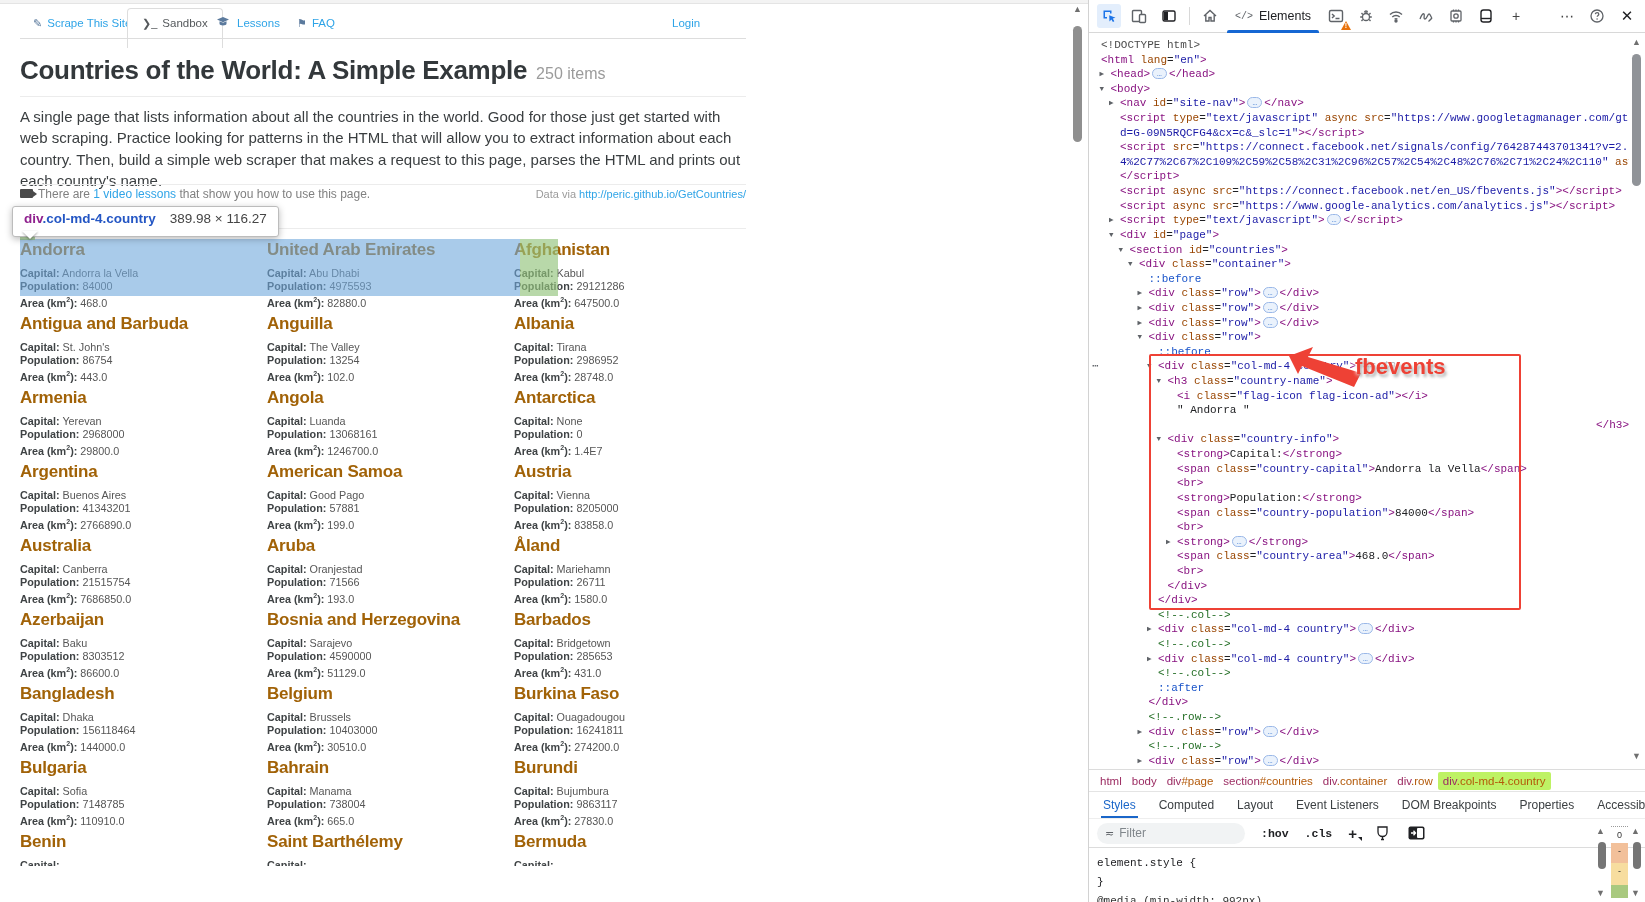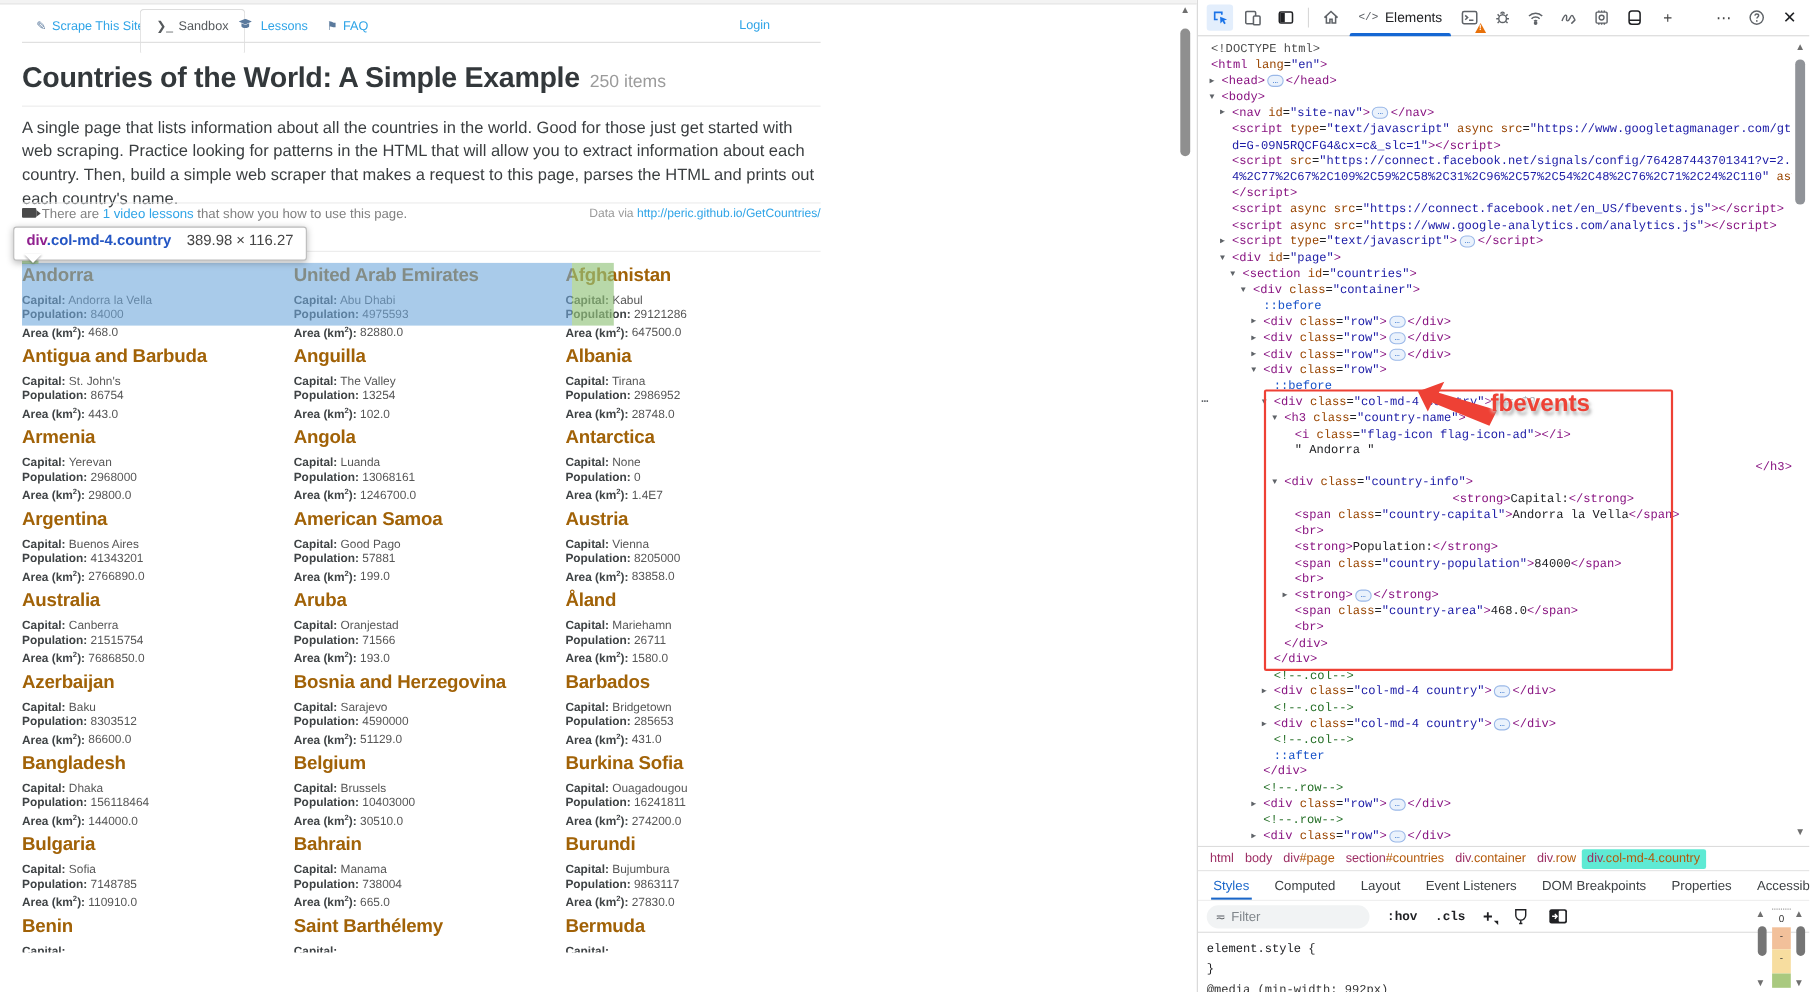--- a/index.html
+++ b/index.html
@@ -109,21 +109,21 @@
 
   
   #dom-scrollbar{left:541px;top:36px;width:14px;height:730px}
   #dom-scroll-thumb{position:absolute;left:2px;top:18px;width:9px;height:132px;background:#909398;border-radius:5px}
 
   
   #breadcrumb-bar{left:0;top:769px;width:556px;height:23px;border-top:1px solid #dcdcdc;border-bottom:1px solid #e4e4e4;
       display:flex;align-items:center;padding-left:6px;box-sizing:border-box;font-size:11.5px;white-space:nowrap;overflow:hidden}
   .crumb{padding:3px 5px;cursor:pointer;border-radius:2px}
   .crumb .bc-tag{color:#9c2d63}.crumb .bc-suffix{color:#b35909}
-  .crumb.sel{background:#5eead4}
+  .crumb.sel{background:#bef264}
 
   
   #panel-tabs{left:0;top:792px;width:556px;height:26px;display:flex;align-items:center;padding-left:12px;
       box-sizing:border-box;font-size:12px;color:#3c4043}
   .ptab{margin-right:19px;padding:4px 2px;position:relative;cursor:pointer;white-space:nowrap}
   .ptab.active{color:#1a66c9}
   .ptab.active:after{content:"";position:absolute;left:0;right:0;bottom:-2px;height:2.5px;background:#1a66c9}
 
   
   #styles-toolbar{left:0;top:818px;width:556px;height:30px;border-top:1px solid #eee;border-bottom:1px solid #dcdcdc;
@@ -350,21 +350,21 @@
         </div>
         <div class="country-cell">
           <h3 class="cname">Belgium</h3>
           <div class="cinfo">
             <div><span class="lb">Capital:</span> <span>Brussels</span></div>
             <div><span class="lb">Population:</span> <span>10403000</span></div>
             <div><span class="lb">Area (km<sup>2</sup>):</span> <span>30510.0</span></div>
           </div>
         </div>
         <div class="country-cell">
-          <h3 class="cname">Burkina Sofia</h3>
+          <h3 class="cname">Burkina Faso</h3>
           <div class="cinfo">
             <div><span class="lb">Capital:</span> <span>Ouagadougou</span></div>
             <div><span class="lb">Population:</span> <span>16241811</span></div>
             <div><span class="lb">Area (km<sup>2</sup>):</span> <span>274200.0</span></div>
           </div>
         </div>
         <div class="country-cell">
           <h3 class="cname">Bulgaria</h3>
           <div class="cinfo">
             <div><span class="lb">Capital:</span> <span>Sofia</span></div>
@@ -534,21 +534,21 @@
       <div class="tl" style="padding-left: 59.5px;"><span class="arr" style="left: 48.5px;">▶</span><span class="sg-t">&lt;div </span><span class="sg-a">class</span><span class="sg-p">=</span><span class="sg-v">"row"</span><span class="sg-t">&gt;</span><span class="ellip">…</span><span class="sg-t">&lt;/div&gt;</span></div>
       <div class="tl" style="padding-left: 59.5px;"><span class="arr" style="left: 48.5px;">▶</span><span class="sg-t">&lt;div </span><span class="sg-a">class</span><span class="sg-p">=</span><span class="sg-v">"row"</span><span class="sg-t">&gt;</span><span class="ellip">…</span><span class="sg-t">&lt;/div&gt;</span></div>
       <div class="tl" style="padding-left: 59.5px;"><span class="arr" style="left: 48.5px;">▼</span><span class="sg-t">&lt;div </span><span class="sg-a">class</span><span class="sg-p">=</span><span class="sg-v">"row"</span><span class="sg-t">&gt;</span></div>
       <div class="tl" style="padding-left: 69px;"><span class="sg-ps">::before</span></div>
       <div class="tl" style="padding-left: 69px;"><span class="arr" style="left: 58px;">▼</span><span class="gdots">⋯</span><span class="sg-t">&lt;div </span><span class="sg-a">class</span><span class="sg-p">=</span><span class="sg-v">"col-md-4 country"</span><span class="sg-t">&gt;</span><span class="sg-m"> == $0</span></div>
       <div class="tl" style="padding-left: 78.5px;"><span class="arr" style="left: 67.5px;">▼</span><span class="sg-t">&lt;h3 </span><span class="sg-a">class</span><span class="sg-p">=</span><span class="sg-v">"country-name"</span><span class="sg-t">&gt;</span></div>
       <div class="tl" style="padding-left: 88px;"><span class="sg-t">&lt;i </span><span class="sg-a">class</span><span class="sg-p">=</span><span class="sg-v">"flag-icon flag-icon-ad"</span><span class="sg-t">&gt;&lt;/i&gt;</span></div>
       <div class="tl" style="padding-left: 88px;"><span class="sg-x">" Andorra "</span></div>
       <div class="tl" style="padding-left: 78.5px; text-align: right;"><span class="sg-t">&lt;/h3&gt;</span></div>
       <div class="tl" style="padding-left: 78.5px;"><span class="arr" style="left: 67.5px;">▼</span><span class="sg-t">&lt;div </span><span class="sg-a">class</span><span class="sg-p">=</span><span class="sg-v">"country-info"</span><span class="sg-t">&gt;</span></div>
-      <div class="tl" style="padding-left: 88px; text-align: center;"><span class="sg-t">&lt;strong&gt;</span><span class="sg-x">Capital:</span><span class="sg-t">&lt;/strong&gt;</span></div>
+      <div class="tl" style="padding-left: 88px;"><span class="sg-t">&lt;strong&gt;</span><span class="sg-x">Capital:</span><span class="sg-t">&lt;/strong&gt;</span></div>
       <div class="tl" style="padding-left: 88px;"><span class="sg-t">&lt;span </span><span class="sg-a">class</span><span class="sg-p">=</span><span class="sg-v">"country-capital"</span><span class="sg-t">&gt;</span><span class="sg-x">Andorra la Vella</span><span class="sg-t">&lt;/span&gt;</span></div>
       <div class="tl" style="padding-left: 88px;"><span class="sg-t">&lt;br&gt;</span></div>
       <div class="tl" style="padding-left: 88px;"><span class="sg-t">&lt;strong&gt;</span><span class="sg-x">Population:</span><span class="sg-t">&lt;/strong&gt;</span></div>
       <div class="tl" style="padding-left: 88px;"><span class="sg-t">&lt;span </span><span class="sg-a">class</span><span class="sg-p">=</span><span class="sg-v">"country-population"</span><span class="sg-t">&gt;</span><span class="sg-x">84000</span><span class="sg-t">&lt;/span&gt;</span></div>
       <div class="tl" style="padding-left: 88px;"><span class="sg-t">&lt;br&gt;</span></div>
       <div class="tl" style="padding-left: 88px;"><span class="arr" style="left: 77px;">▶</span><span class="sg-t">&lt;strong&gt;</span><span class="ellip">…</span><span class="sg-t">&lt;/strong&gt;</span></div>
       <div class="tl" style="padding-left: 88px;"><span class="sg-t">&lt;span </span><span class="sg-a">class</span><span class="sg-p">=</span><span class="sg-v">"country-area"</span><span class="sg-t">&gt;</span><span class="sg-x">468.0</span><span class="sg-t">&lt;/span&gt;</span></div>
       <div class="tl" style="padding-left: 88px;"><span class="sg-t">&lt;br&gt;</span></div>
       <div class="tl" style="padding-left: 78.5px;"><span class="sg-t">&lt;/div&gt;</span></div>
       <div class="tl" style="padding-left: 69px;"><span class="sg-t">&lt;/div&gt;</span></div>

